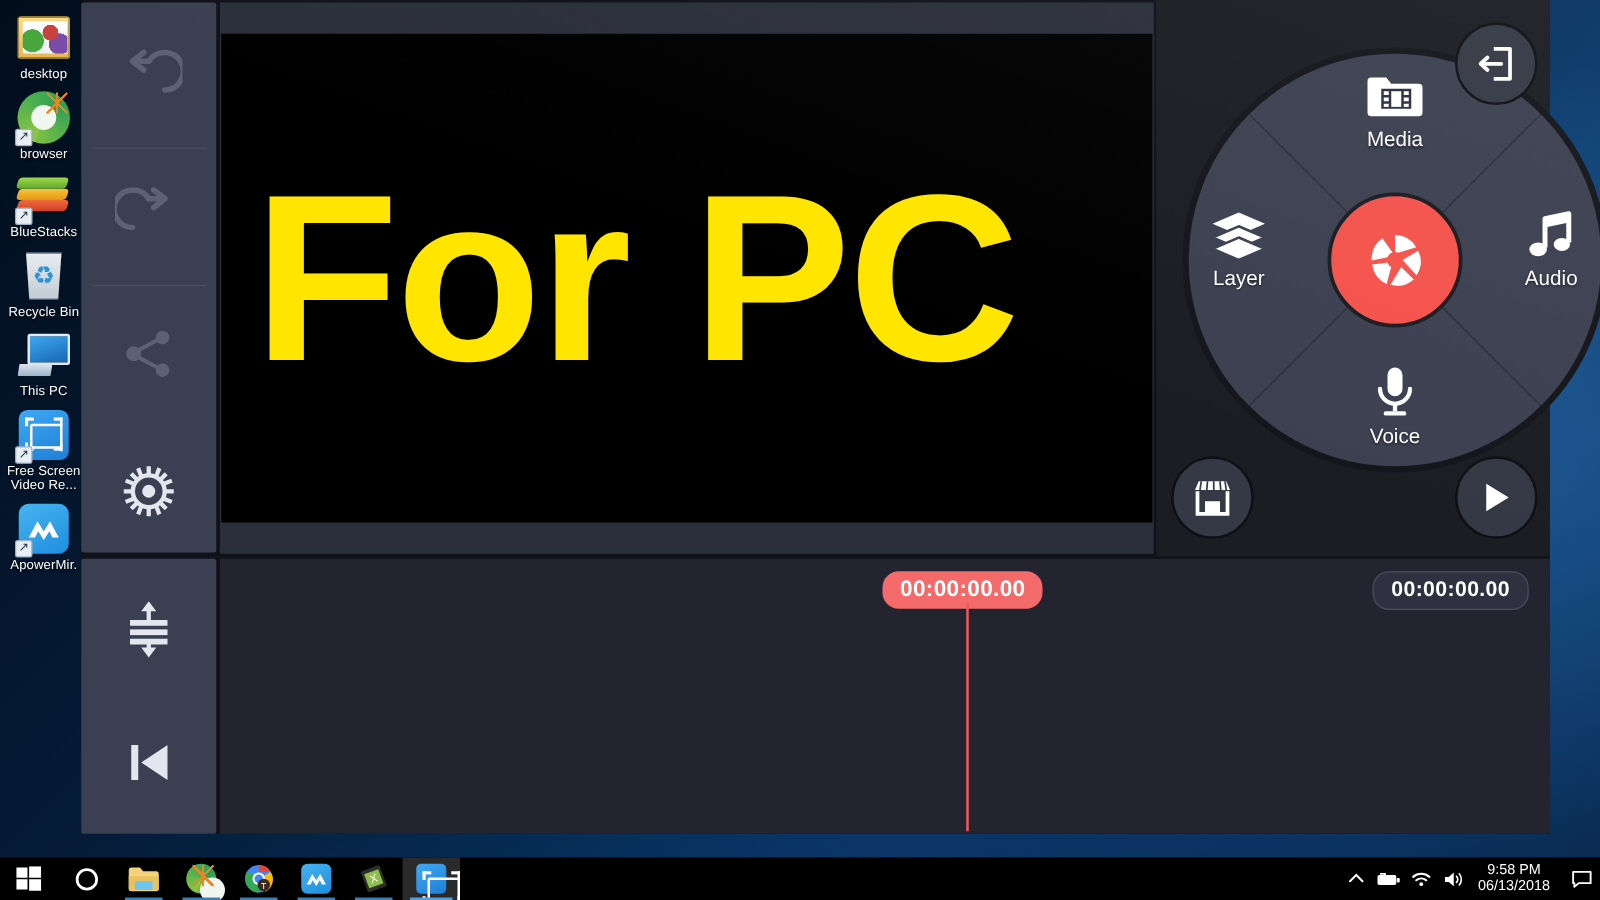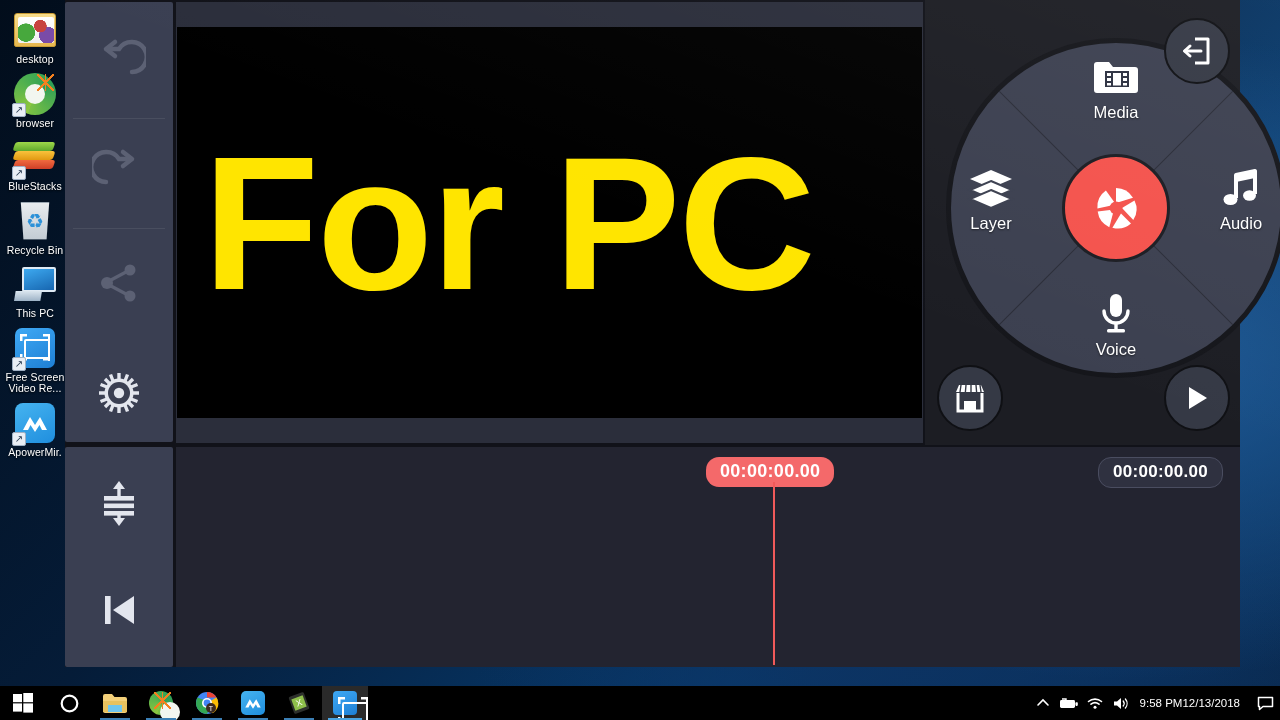--- a/index.html
+++ b/index.html
@@ -249,21 +249,21 @@
   }
   .tb-open::after{
     content:""; position:absolute; left:8px; right:8px; bottom:0; height:2px;
     background:#3b7fb5;
   }
   #tray{
     margin-left:auto; display:flex; align-items:center; height:34px; color:#fff;
   }
   .tray-ic{ width:26px; height:34px; display:flex; align-items:center; justify-content:center; }
   #clock{
-    display:flex; flex-direction:row; align-items:center; justify-content:flex-start;
+    display:flex; flex-direction:column; align-items:center; justify-content:flex-start;
     font-size:11.5px; line-height:13px; color:#fff; padding:0 10px 0 6px;
   }
   #notif{ width:30px; height:34px; display:flex; align-items:center; justify-content:center; }
   .tb-icon-box{ width:26px; height:26px; display:flex; align-items:center; justify-content:center; position:relative; }
 </style>
 </head>
 <body>
 
 <div id="desktop">
 
@@ -609,21 +609,21 @@
       <svg width="18" height="15" viewBox="0 0 18 15">
         <path d="M2 5.5 H5 L9 2 V13 L5 9.5 H2 Z" fill="#fff"></path>
         <g fill="none" stroke="#fff" stroke-width="1.3" stroke-linecap="round">
           <path d="M11.2 5 a4 4 0 0 1 0 5"></path>
           <path d="M13.4 3 a7 7 0 0 1 0 9"></path>
         </g>
       </svg>
     </div>
     <div id="clock">
       <span>9:58 PM</span>
-      <span>12/13/2018</span>
+      <span>06/13/2018</span>
     </div>
     <div id="notif">
       <svg width="17" height="15" viewBox="0 0 17 15">
         <path d="M1.5 1.5 H15.5 V10.5 H6 L2.5 13.5 V10.5 H1.5 Z" fill="none" stroke="#fff" stroke-width="1.5" stroke-linejoin="round"></path>
       </svg>
     </div>
   </div>
 </div>
 
 </body></html>

